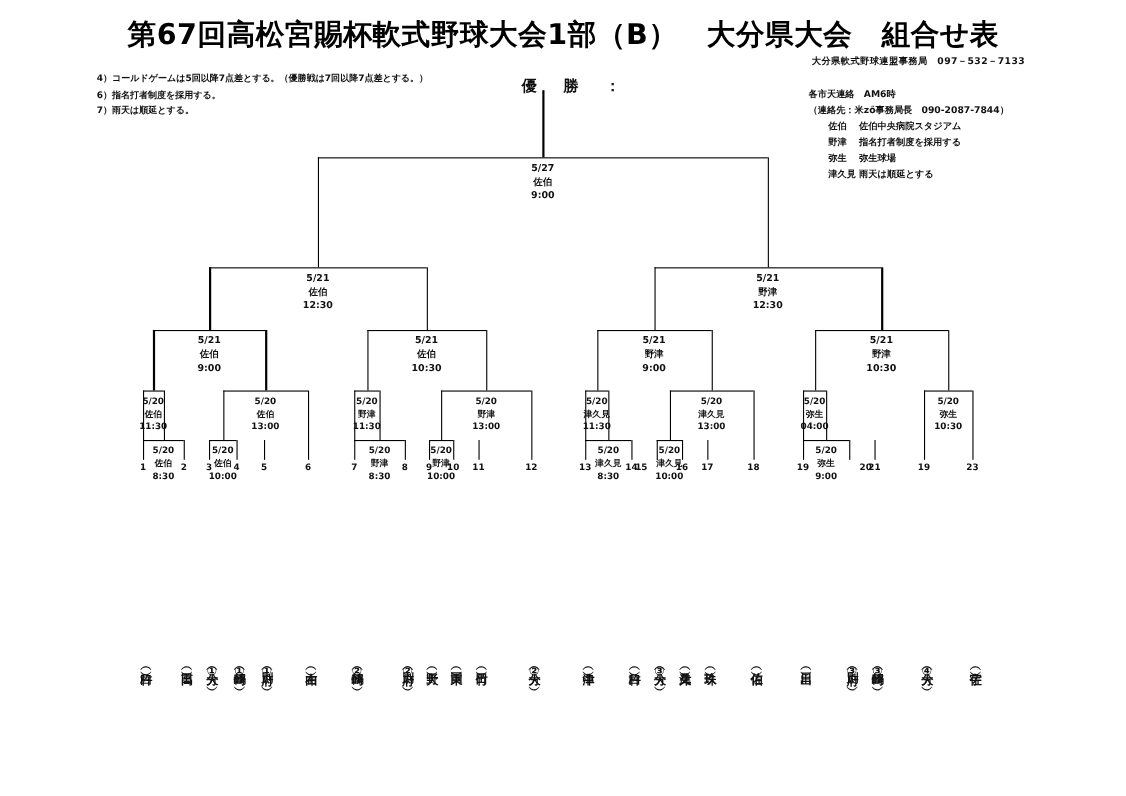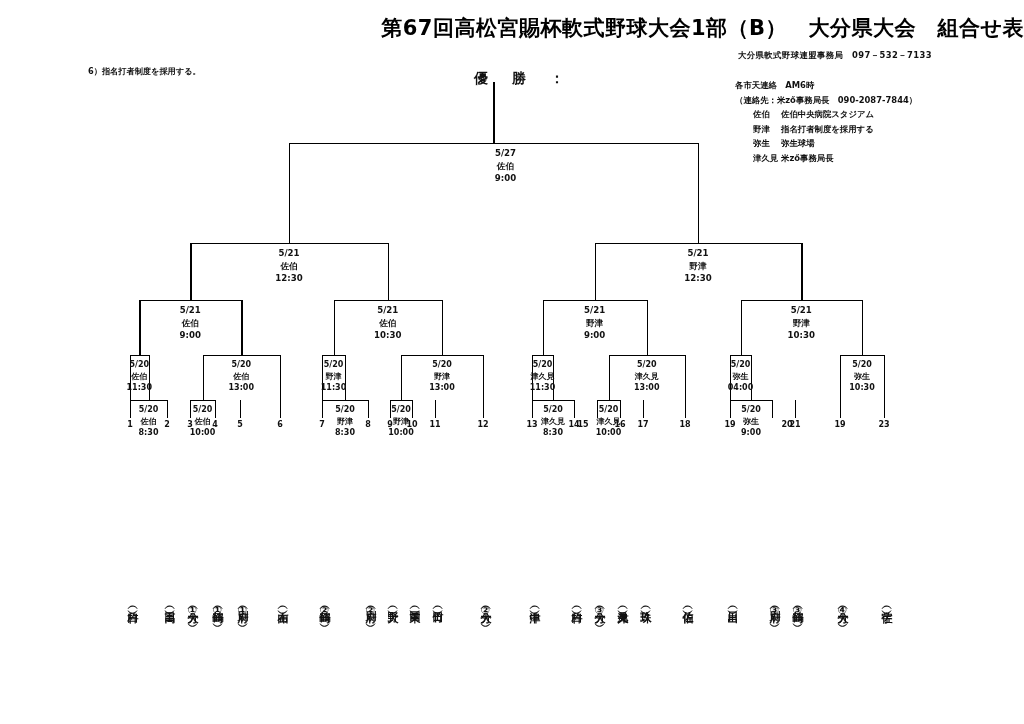--- a/index.html
+++ b/index.html
@@ -18,22 +18,22 @@
     background: #ffffff;
     overflow: hidden;
   }
 
   
   #title {
     position: absolute;
     top: 14px;
     left: 0;
     width: 1024px;
-    text-align: right;
-    font-size: 21px;
+    text-align: center;
+    font-size: 26px;
     font-weight: bold;
     letter-spacing: 0.5px;
     color: #000;
     white-space: nowrap;
   }
 
   
   #rules {
     position: absolute;
     left: 88px;
@@ -142,32 +142,34 @@
   }
 </style>
 </head>
 <body>
 
 <div id="page">
 
   <div id="title">第67回高松宮賜杯軟式野球大会1部（B）　大分県大会　組合せ表</div>
 
   <div id="rules">
+      <span class="rule-line">4）コールドゲームは5回以降7点差とする。（優勝戦は7回以降7点差とする。）</span>
       <span class="rule-line">6）指名打者制度を採用する。</span>
+      <span class="rule-line">7）雨天は順延とする。</span>
     </div>
 
   <div id="contact-phone">大分県軟式野球連盟事務局　097－532－7133</div>
 
   <div id="contact-info">
       <span class="ci-line">各市天連絡　AM6時</span>
       <span class="ci-line">（連絡先：米ző事務局長　090-2087-7844）</span>
       <span class="ci-line venue-line"><span class="venue-name">佐伯</span><span>佐伯中央病院スタジアム</span></span>
       <span class="ci-line venue-line"><span class="venue-name">野津</span><span>指名打者制度を採用する</span></span>
       <span class="ci-line venue-line"><span class="venue-name">弥生</span><span>弥生球場</span></span>
-      <span class="ci-line venue-line"><span class="venue-name">津久見</span><span>米ző事務局長</span></span>
+      <span class="ci-line venue-line"><span class="venue-name">津久見</span><span>雨天は順延とする</span></span>
     </div>
 
   <div id="champion-label">優　勝　：</div>
 
   <div id="lines">
       <div class="vline" style="left: 130px; top: 355px; height: 63px;"></div>
       <div class="vline" style="left: 167px; top: 400px; height: 18px;"></div>
       <div class="vline" style="left: 190px; top: 400px; height: 18px;"></div>
       <div class="vline" style="left: 215px; top: 400px; height: 18px;"></div>
       <div class="vline" style="left: 240px; top: 400px; height: 18px;"></div>
@@ -229,21 +231,21 @@
       <div class="vline" style="left: 594.625px; top: 243px; height: 57px;"></div>
       <div class="vline" style="left: 801.25px; top: 243px; height: 57px;"></div>
       <div class="hline" style="left: 594.625px; top: 243px; width: 206.625px;"></div>
       <div class="vline" style="left: 289px; top: 143px; height: 100px;"></div>
       <div class="vline" style="left: 697.938px; top: 143px; height: 100px;"></div>
       <div class="hline" style="left: 289px; top: 143px; width: 408.938px;"></div>
       <div class="vline" style="left: 493.469px; top: 82px; height: 61px;"></div>
     </div>
 
   <div id="matches">
-      <div class="match big" style="left: 493.469px; top: 147px; margin-left: 12px;">
+      <div class="match big" style="left: 493.469px; top: 147px;">
         <span class="m-date">5/27</span>
         <span class="m-site">佐伯</span>
         <span class="m-time">9:00</span>
       </div>
       <div class="match big" style="left: 289px; top: 247px;">
         <span class="m-date">5/21</span>
         <span class="m-site">佐伯</span>
         <span class="m-time">12:30</span>
       </div>
       <div class="match big" style="left: 697.938px; top: 247px;">

